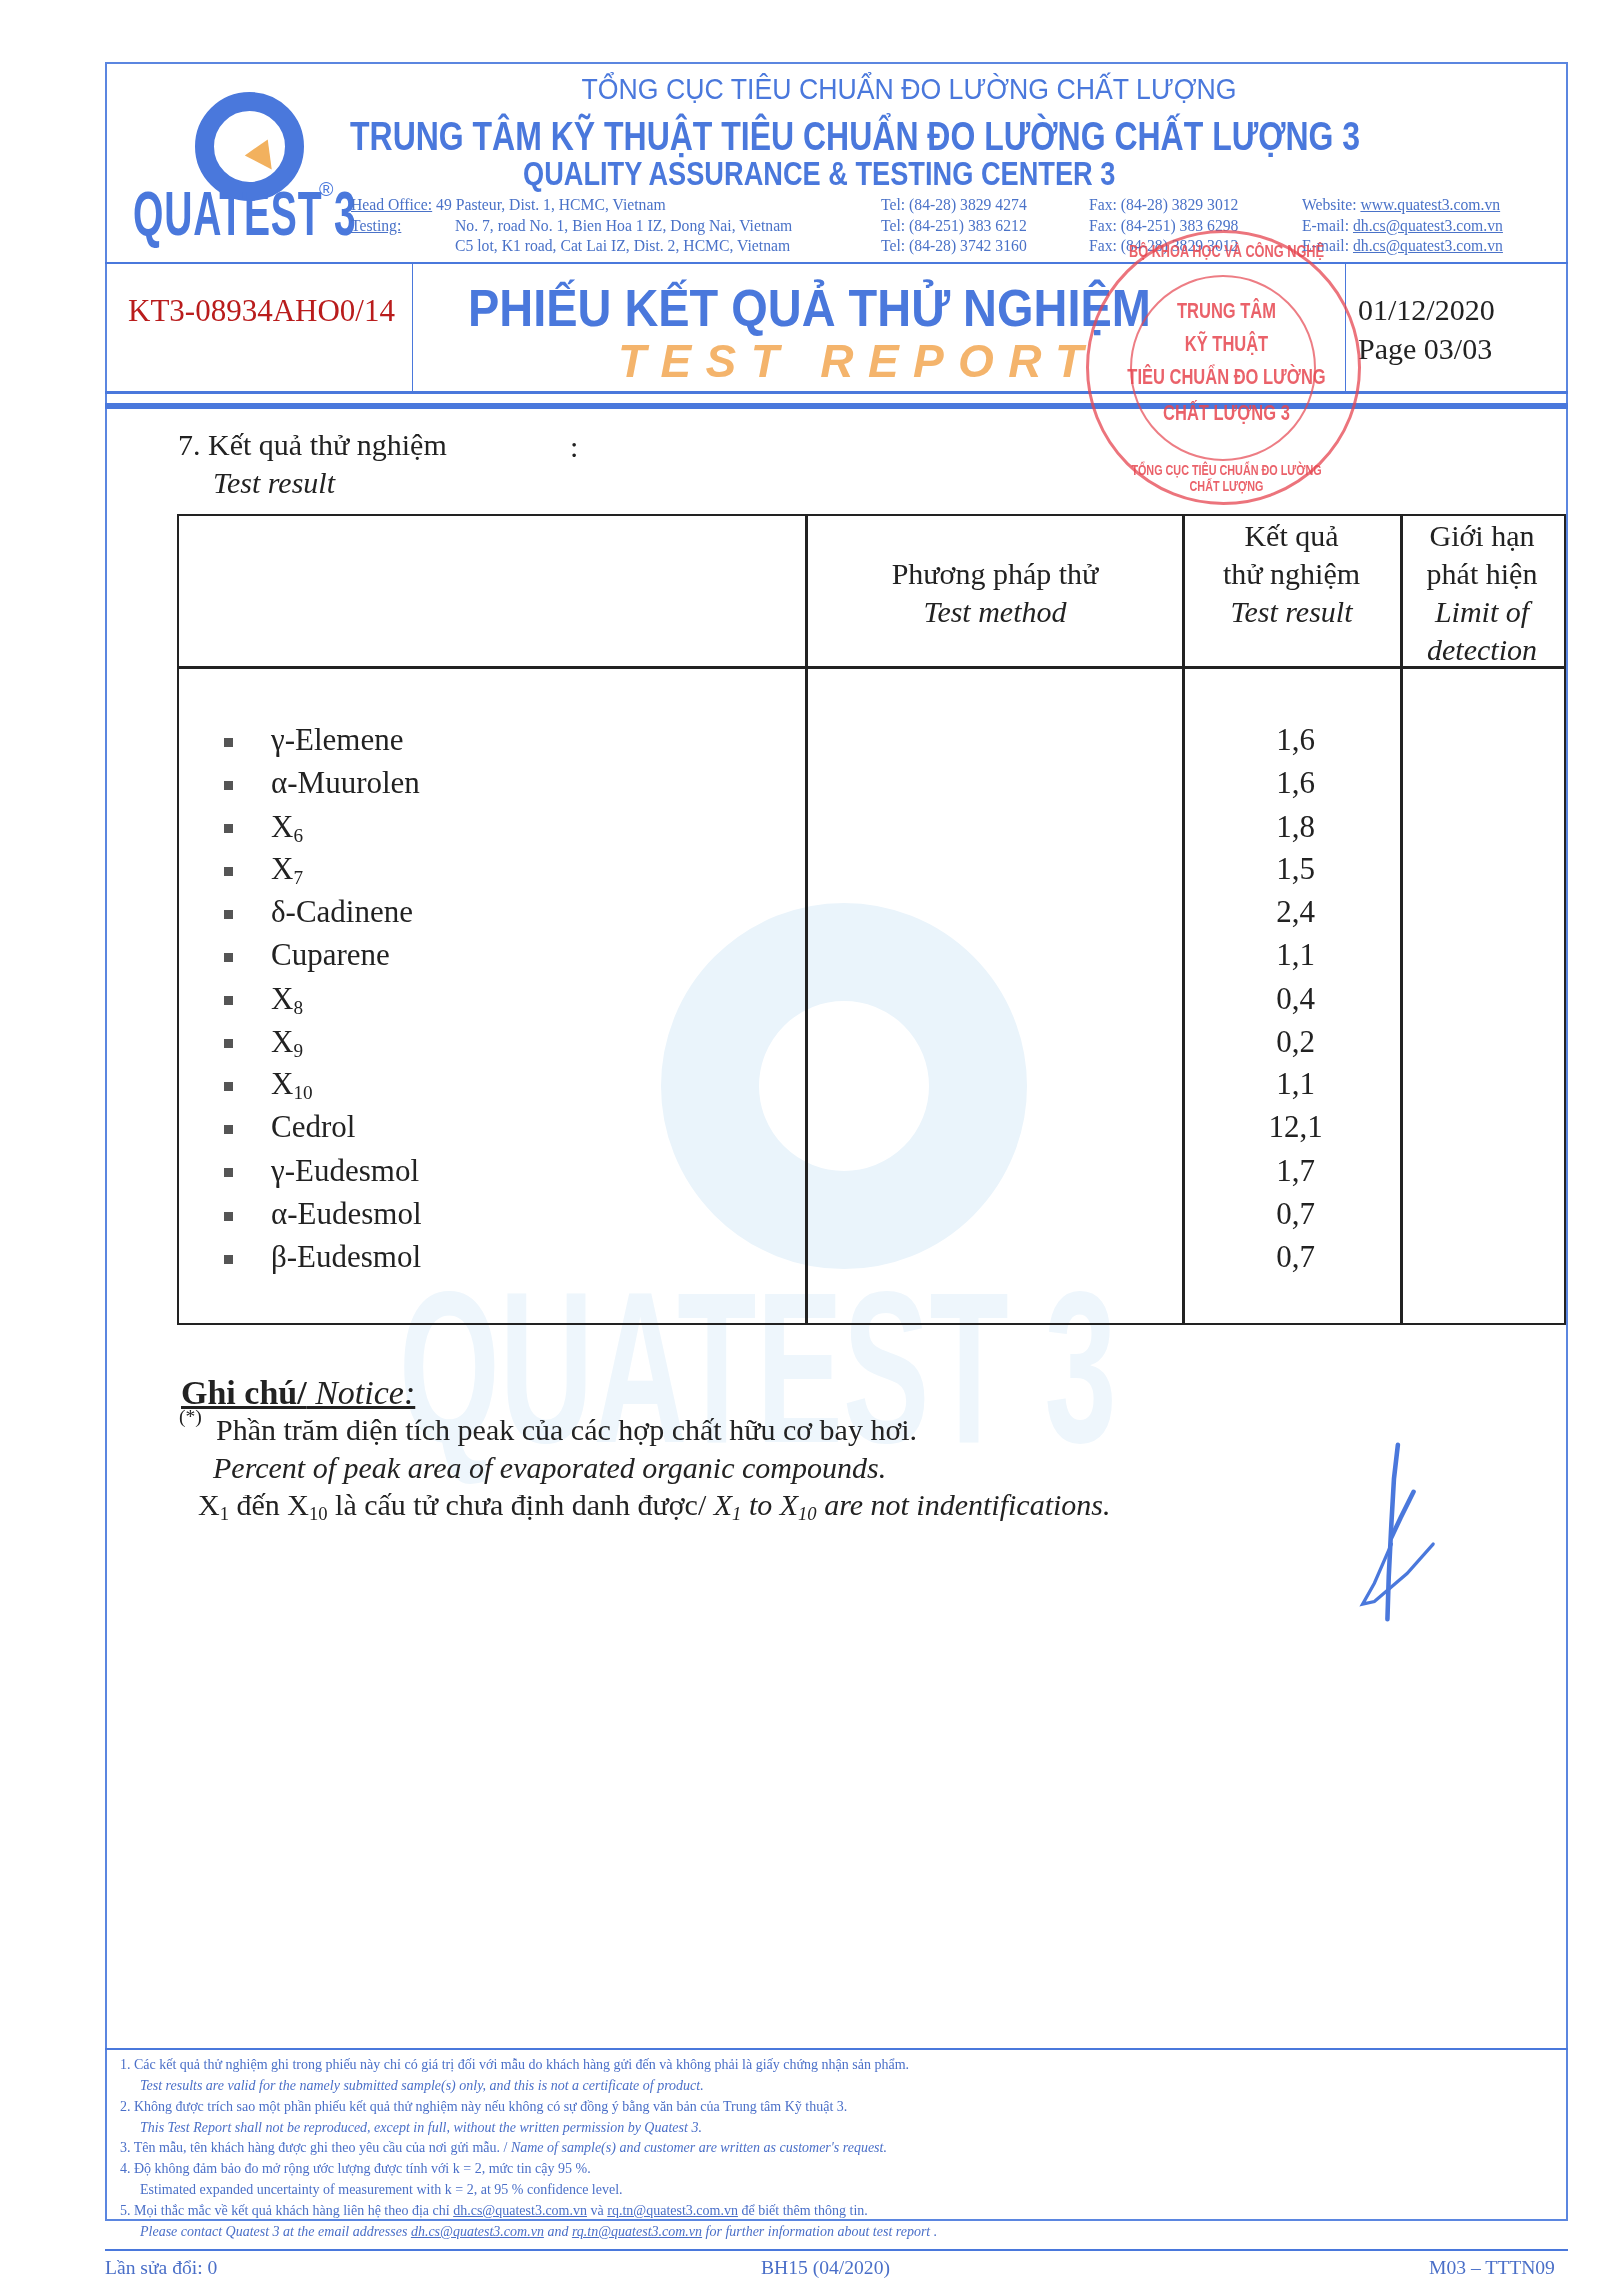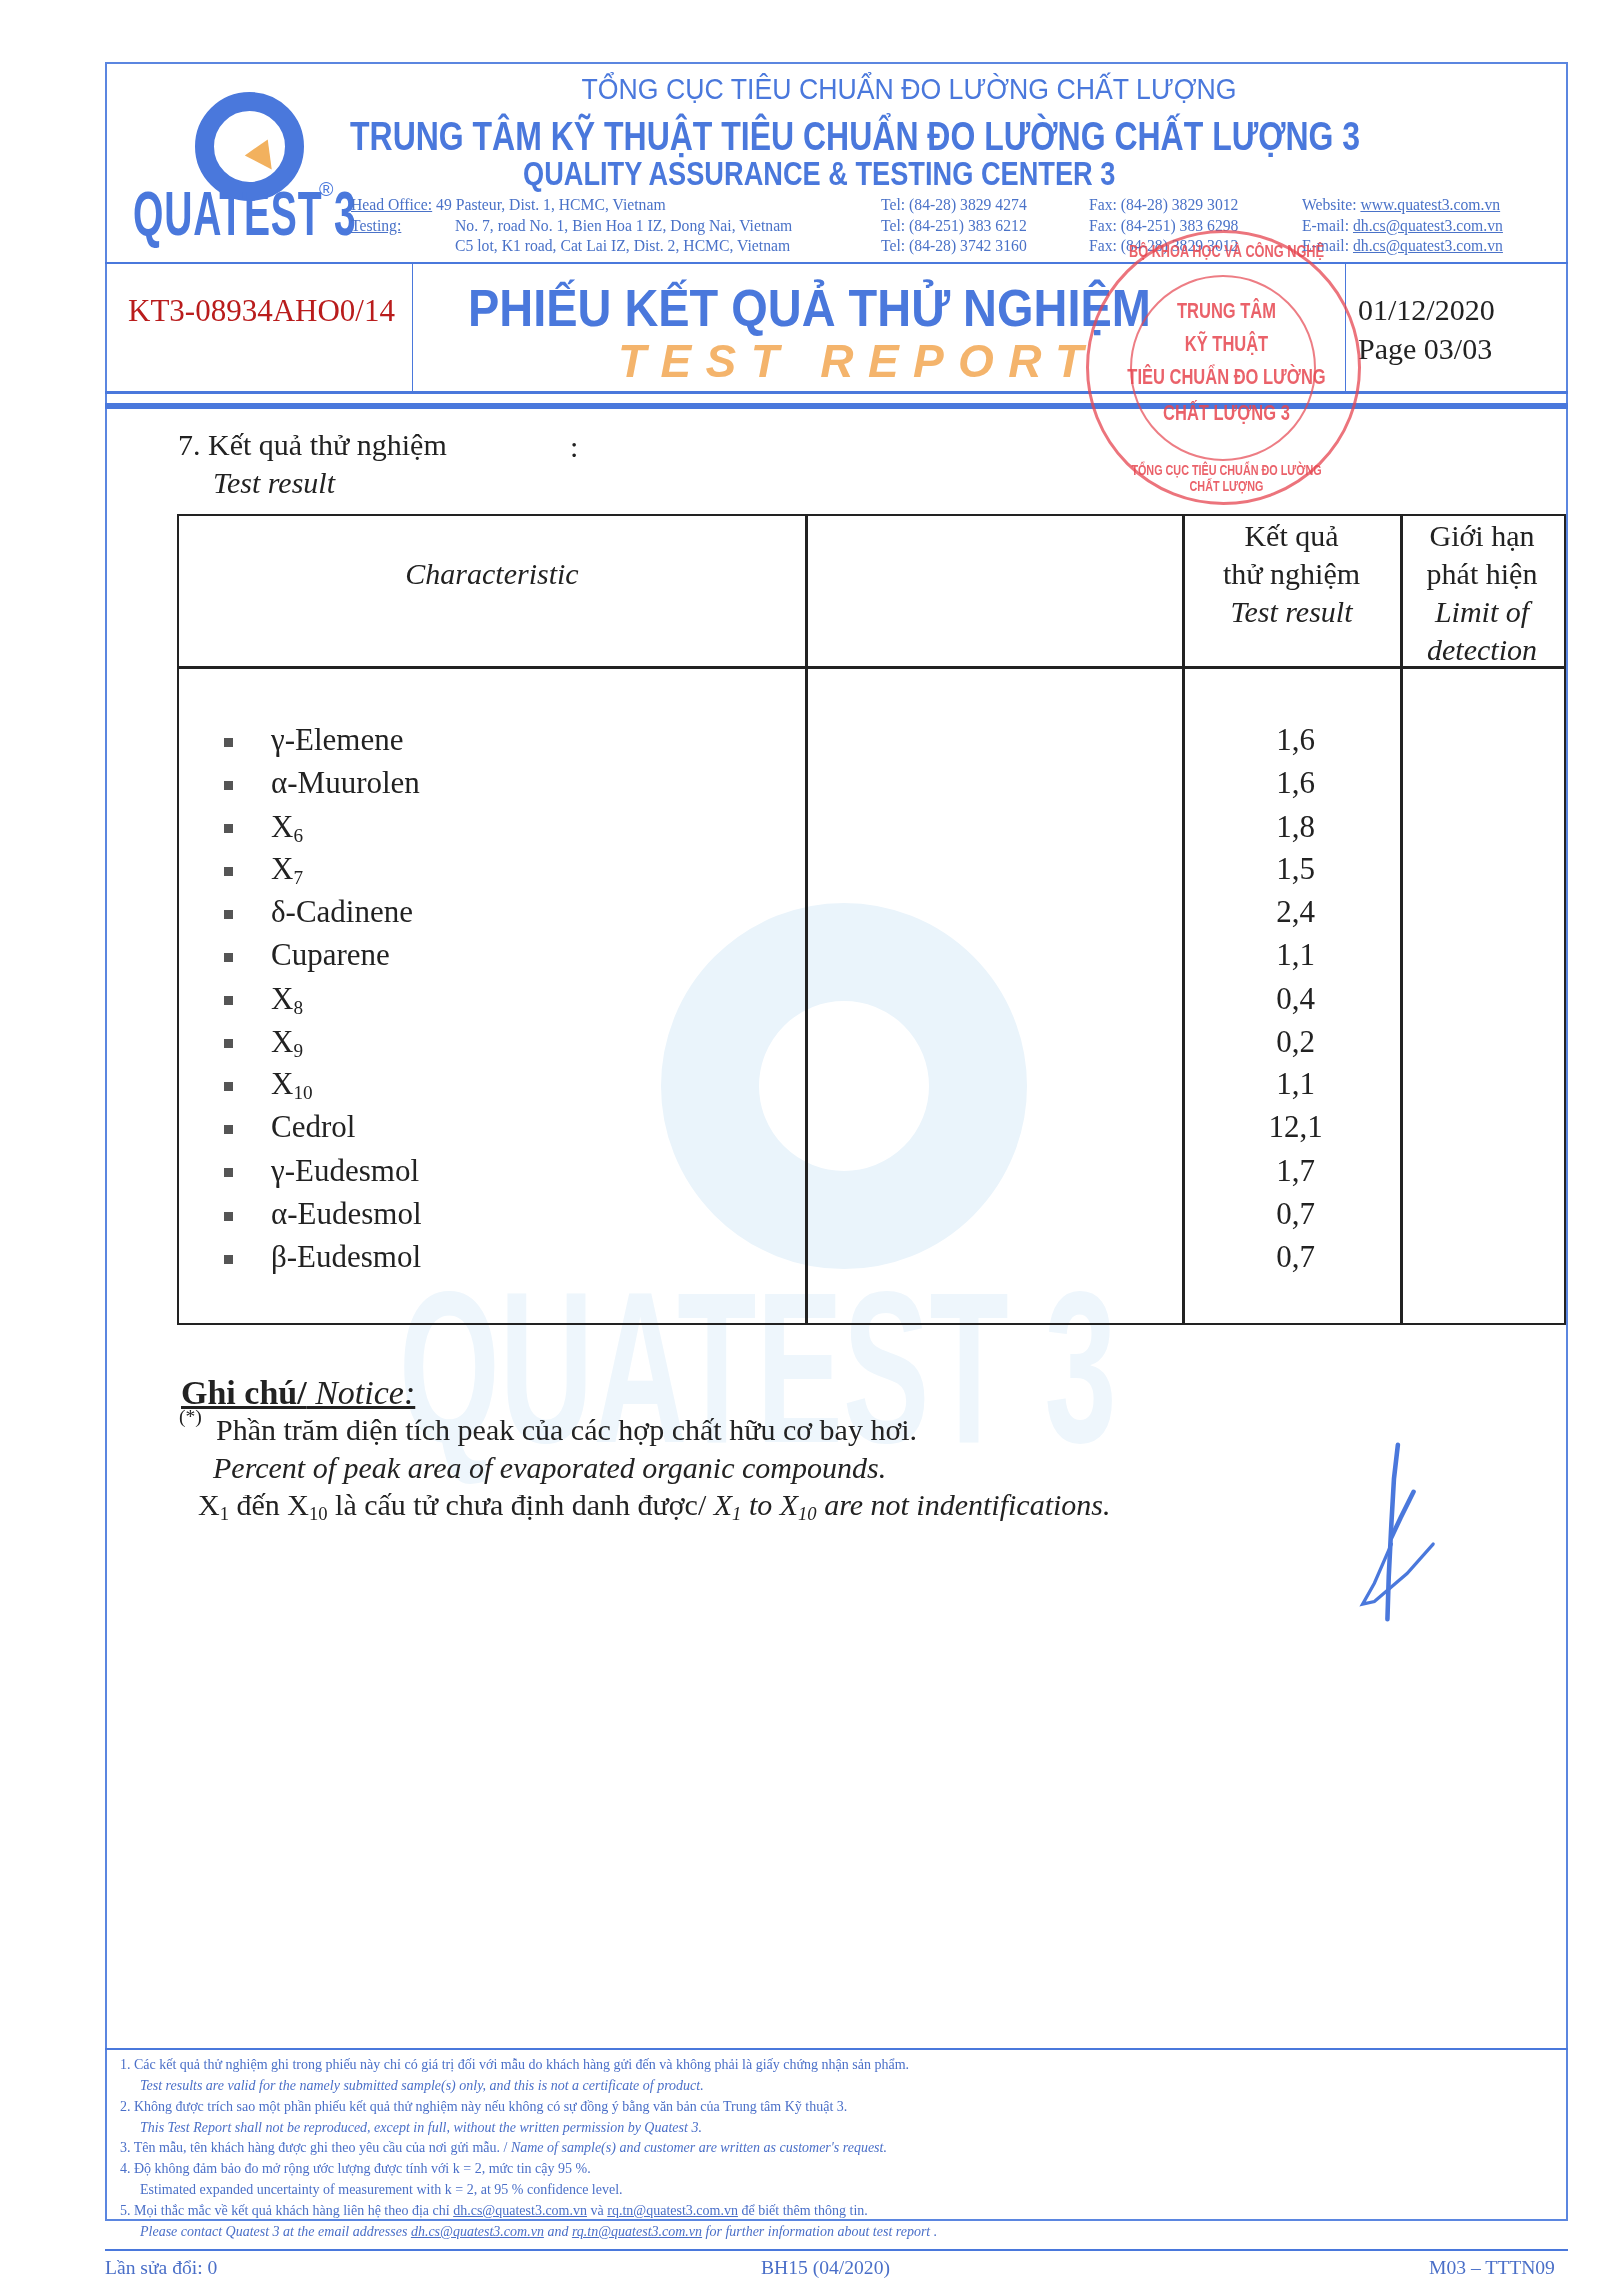--- a/index.html
+++ b/index.html
@@ -117,21 +117,24 @@
 <div class="abs sec-colon">:</div>
 <div class="abs sec-sub">Test result</div>
 
 <div class="tbl">
   <div class="tvl" style="left:626px;"></div>
   <div class="tvl" style="left:1003px;"></div>
   <div class="tvl" style="left:1221px;"></div>
   <div class="thl"></div>
 
   <div class="th" style="left:0;width:626px;top:39px;">
-    <div><i>Characteristic</i></div>
+  </div>
+  <div class="th" style="left:629px;width:374px;top:39px;">
+    <div>Phương pháp thử</div>
+    <div><i>Test method</i></div>
   </div>
   <div class="th" style="left:1005px;width:215px;top:1.3px;">
     <div>Kết quả</div>
     <div>thử nghiệm</div>
     <div><i>Test result</i></div>
   </div>
   <div class="th" style="left:1223px;width:160px;top:1.3px;">
     <div>Giới hạn</div>
     <div>phát hiện</div>
     <div><i>Limit of</i></div>

